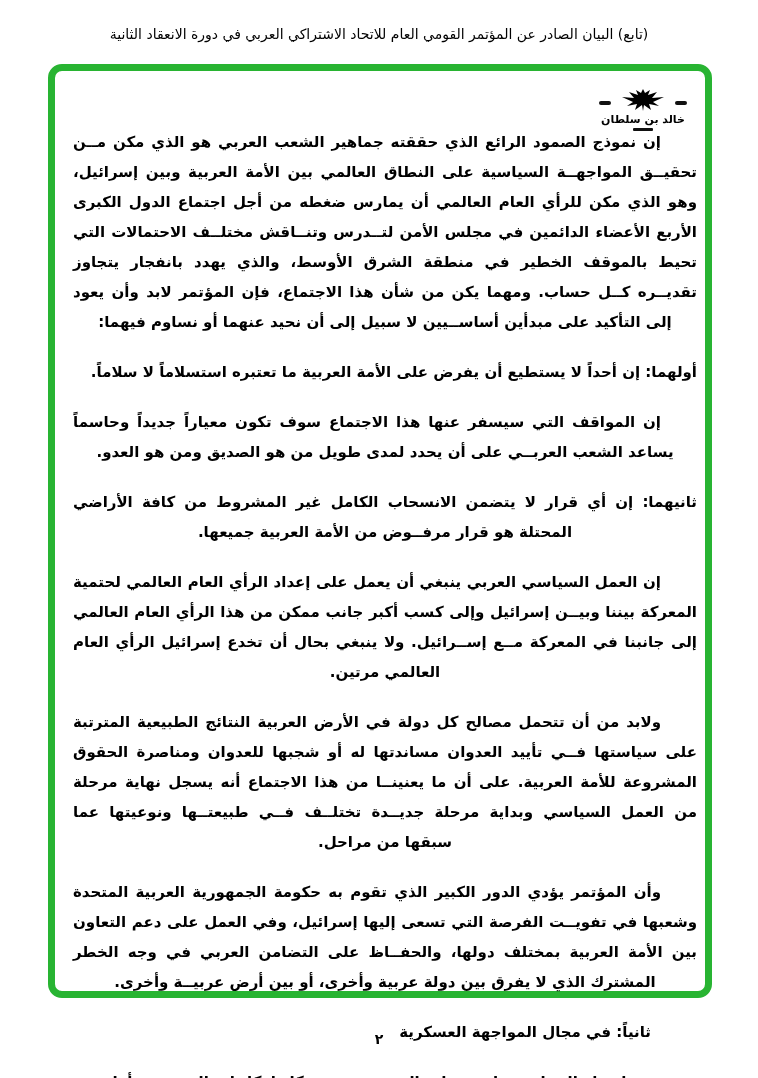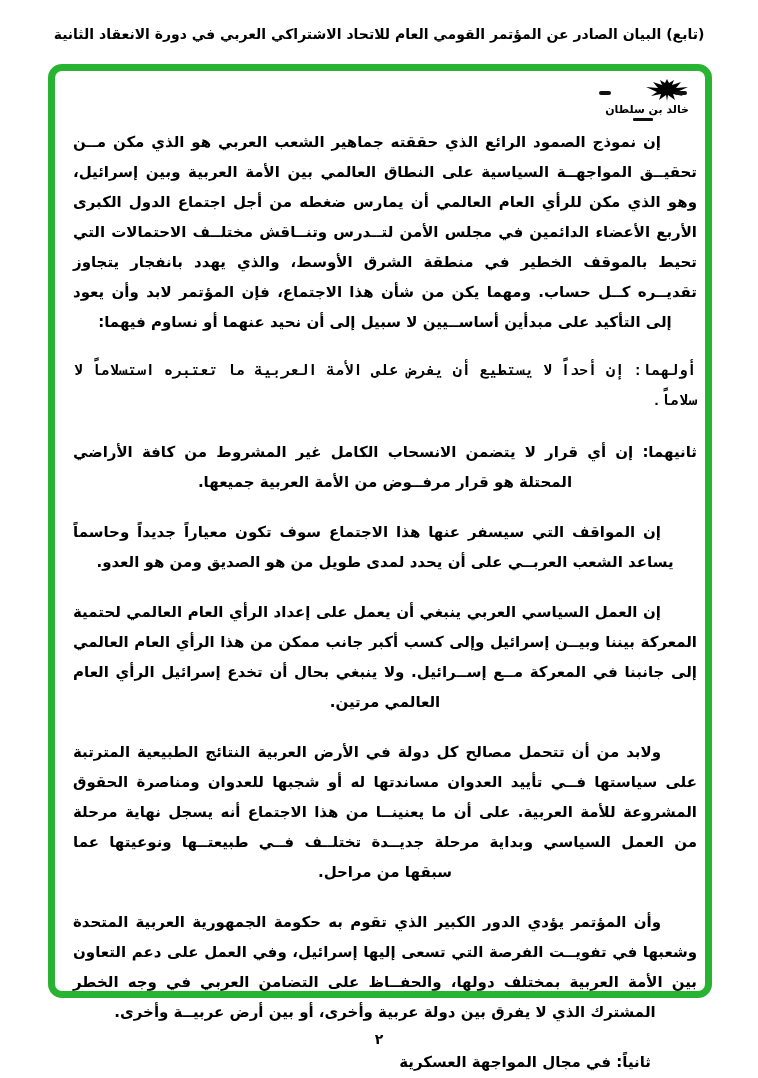--- a/index.html
+++ b/index.html
@@ -11,39 +11,39 @@
     color:#000;
     overflow:hidden;
   }
 
   .doc-header {
     position:absolute;
     top:26px; left:0; right:0;
     text-align:center;
     direction:rtl;
     font-size:14px;
-    font-weight:bold;
+    font-weight:normal;
     letter-spacing:0;
   }
 
   .frame {
     position:absolute;
     left:48px; top:64px;
     width:664px; height:934px;
     box-sizing:border-box;
     border:7px solid #28b432;
     border-radius:14px;
     background:#ffffff;
   }
 
   .stamp {
     position:absolute;
-    top:6px; right:16px;
+    top:16px; right:16px;
     width:92px;
-    text-align:right;
+    text-align:center;
     line-height:1;
   }
   .stamp .emblem-row {
     position:relative;
     height:26px;
   }
   .stamp .flourish {
     position:absolute;
     top:14px;
     width:12px; height:4px;
@@ -77,24 +77,23 @@
   .para {
     margin:0 0 20px 0;
     text-align:justify;
     text-align-last:center;
     text-indent:36px;
   }
   .para.flush {
     text-indent:0;
   }
   .para.single {
-    text-align:center;
+    text-align:left;
     text-align-last:right;
     text-indent:0;
-    font-family:Liberation Mono, monospace;
   }
   .heading {
     margin:6px 0 20px 0;
     text-align:left;
     text-align-last:right;
     padding-left:0;
     padding-right:46px;
     text-indent:0;
   }
 
@@ -123,23 +122,23 @@
     </div>
     <div class="name">خالد بن سلطان</div>
     <div class="underline-mark"></div>
   </div>
 
   <div class="content">
     <p class="para">إن نموذج الصمود الرائع الذي حققته جماهير الشعب العربي هو الذي مكن مــن تحقيــق المواجهــة السياسية على النطاق العالمي بين الأمة العربية وبين إسرائيل، وهو الذي مكن للرأي العام العالمي أن يمارس ضغطه من أجل اجتماع الدول الكبرى الأربع الأعضاء الدائمين في مجلس الأمن لتــدرس وتنــاقش مختلــف الاحتمالات التي تحيط بالموقف الخطير في منطقة الشرق الأوسط، والذي يهدد بانفجار يتجاوز تقديــره كــل حساب. ومهما يكن من شأن هذا الاجتماع، فإن المؤتمر لابد وأن يعود إلى التأكيد على مبدأين أساســيين لا سبيل إلى أن نحيد عنهما أو نساوم فيهما:</p>
 
     <p class="para single">أولهما: إن أحداً لا يستطيع أن يفرض على الأمة العربية ما تعتبره استسلاماً لا سلاماً.</p>
 
+    <p class="para">إن المواقف التي سيسفر عنها هذا الاجتماع سوف تكون معياراً جديداً وحاسماً يساعد الشعب العربــي على أن يحدد لمدى طويل من هو الصديق ومن هو العدو.</p>
+
     <p class="para flush">ثانيهما: إن أي قرار لا يتضمن الانسحاب الكامل غير المشروط من كافة الأراضي المحتلة هو قرار مرفــوض من الأمة العربية جميعها.</p>
-
-    <p class="para">إن المواقف التي سيسفر عنها هذا الاجتماع سوف تكون معياراً جديداً وحاسماً يساعد الشعب العربــي على أن يحدد لمدى طويل من هو الصديق ومن هو العدو.</p>
 
     <p class="para">إن العمل السياسي العربي ينبغي أن يعمل على إعداد الرأي العام العالمي لحتمية المعركة بيننا وبيــن إسرائيل وإلى كسب أكبر جانب ممكن من هذا الرأي العام العالمي إلى جانبنا في المعركة مــع إســرائيل. ولا ينبغي بحال أن تخدع إسرائيل الرأي العام العالمي مرتين.</p>
 
     <p class="para">ولابد من أن تتحمل مصالح كل دولة في الأرض العربية النتائج الطبيعية المترتبة على سياستها فــي تأييد العدوان مساندتها له أو شجبها للعدوان ومناصرة الحقوق المشروعة للأمة العربية. على أن ما يعنينــا من هذا الاجتماع أنه يسجل نهاية مرحلة من العمل السياسي وبداية مرحلة جديــدة تختلــف فــي طبيعتــها ونوعيتها عما سبقها من مراحل.</p>
 
     <p class="para">وأن المؤتمر يؤدي الدور الكبير الذي تقوم به حكومة الجمهورية العربية المتحدة وشعبها في تفويــت الفرصة التي تسعى إليها إسرائيل، وفي العمل على دعم التعاون بين الأمة العربية بمختلف دولها، والحفــاظ على التضامن العربي في وجه الخطر المشترك الذي لا يفرق بين دولة عربية وأخرى، أو بين أرض عربيــة وأخرى.</p>
 
     <p class="heading">ثانياً: في مجال المواجهة العسكرية</p>
 
     <p class="para">ومع إصرار الجماهير على تخطي الهزيمة وتوفير كل إمكانيات النصر منذ أول يوم بعد النكسة، انطلق صوت القائد بأن ما أخذ بالقوة لا يمكن أن يسترد بغير القوة.</p>

